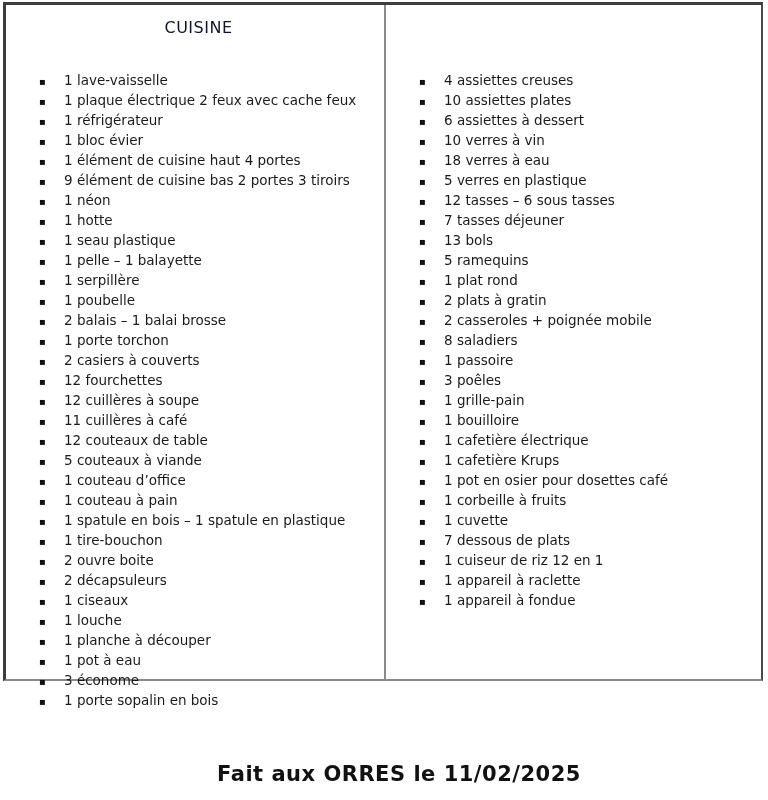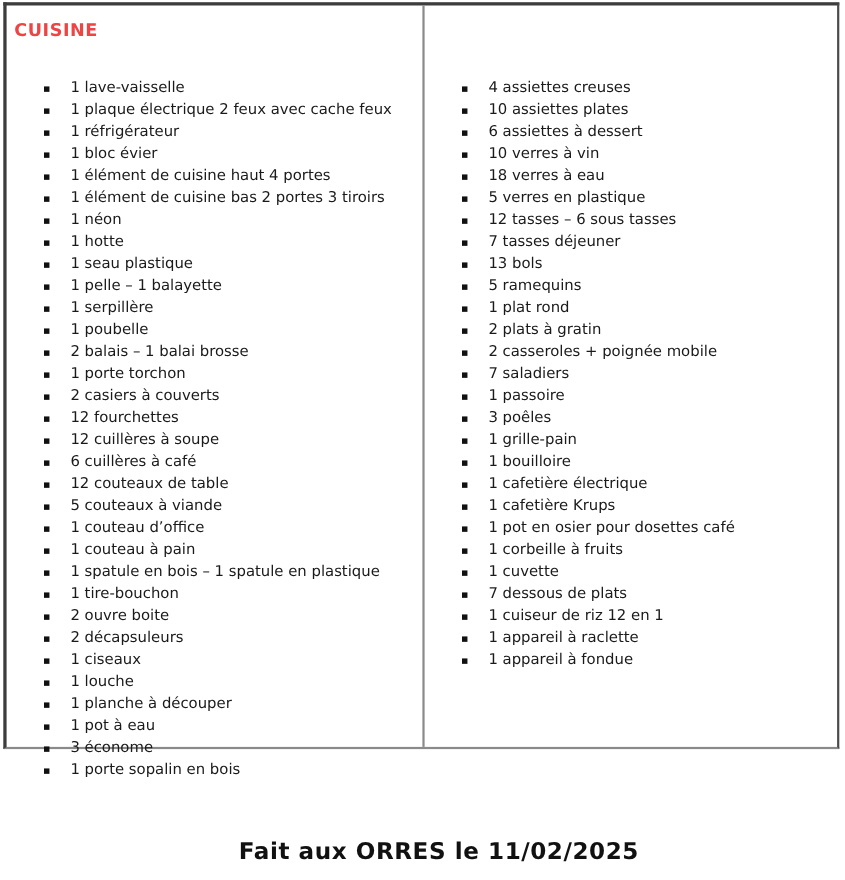--- a/index.html
+++ b/index.html
@@ -33,24 +33,25 @@
   .cell-left {
     width: 380px;
     border-right: 2px solid #8a8a8a;
   }
   .cell-right {
     flex: 1;
   }
   .section-title {
     margin: 13px 0 0 7px;
     font-size: 16px;
-    font-weight: bold;
+    font-weight: normal;
     letter-spacing: 0.5px;
-    color: #ef4444;
+    color: #0f172a;
     line-height: 19px;
+    text-align: center;
   }
   ul.item-list {
     list-style: none;
     margin: 0;
     padding: 0;
   }
   .cell-left ul.item-list { margin-top: 7px; }
   .cell-right ul.item-list { margin-top: 39px; }
   li.item {
     display: flex;
@@ -110,21 +111,21 @@
           <li class="item">
             <span class="bullet">▪</span>
             <span class="item-text">1 bloc évier</span>
           </li>
           <li class="item">
             <span class="bullet">▪</span>
             <span class="item-text">1 élément de cuisine haut 4 portes</span>
           </li>
           <li class="item">
             <span class="bullet">▪</span>
-            <span class="item-text">1 élément de cuisine bas 2 portes 3 tiroirs</span>
+            <span class="item-text">9 élément de cuisine bas 2 portes 3 tiroirs</span>
           </li>
           <li class="item">
             <span class="bullet">▪</span>
             <span class="item-text">1 néon</span>
           </li>
           <li class="item">
             <span class="bullet">▪</span>
             <span class="item-text">1 hotte</span>
           </li>
           <li class="item">
@@ -158,21 +159,21 @@
           <li class="item">
             <span class="bullet">▪</span>
             <span class="item-text">12 fourchettes</span>
           </li>
           <li class="item">
             <span class="bullet">▪</span>
             <span class="item-text">12 cuillères à soupe</span>
           </li>
           <li class="item">
             <span class="bullet">▪</span>
-            <span class="item-text">6 cuillères à café</span>
+            <span class="item-text">11 cuillères à café</span>
           </li>
           <li class="item">
             <span class="bullet">▪</span>
             <span class="item-text">12 couteaux de table</span>
           </li>
           <li class="item">
             <span class="bullet">▪</span>
             <span class="item-text">5 couteaux à viande</span>
           </li>
           <li class="item">
@@ -274,21 +275,21 @@
           <li class="item">
             <span class="bullet">▪</span>
             <span class="item-text">2 plats à gratin</span>
           </li>
           <li class="item">
             <span class="bullet">▪</span>
             <span class="item-text">2 casseroles + poignée mobile</span>
           </li>
           <li class="item">
             <span class="bullet">▪</span>
-            <span class="item-text">7 saladiers</span>
+            <span class="item-text">8 saladiers</span>
           </li>
           <li class="item">
             <span class="bullet">▪</span>
             <span class="item-text">1 passoire</span>
           </li>
           <li class="item">
             <span class="bullet">▪</span>
             <span class="item-text">3 poêles</span>
           </li>
           <li class="item">

